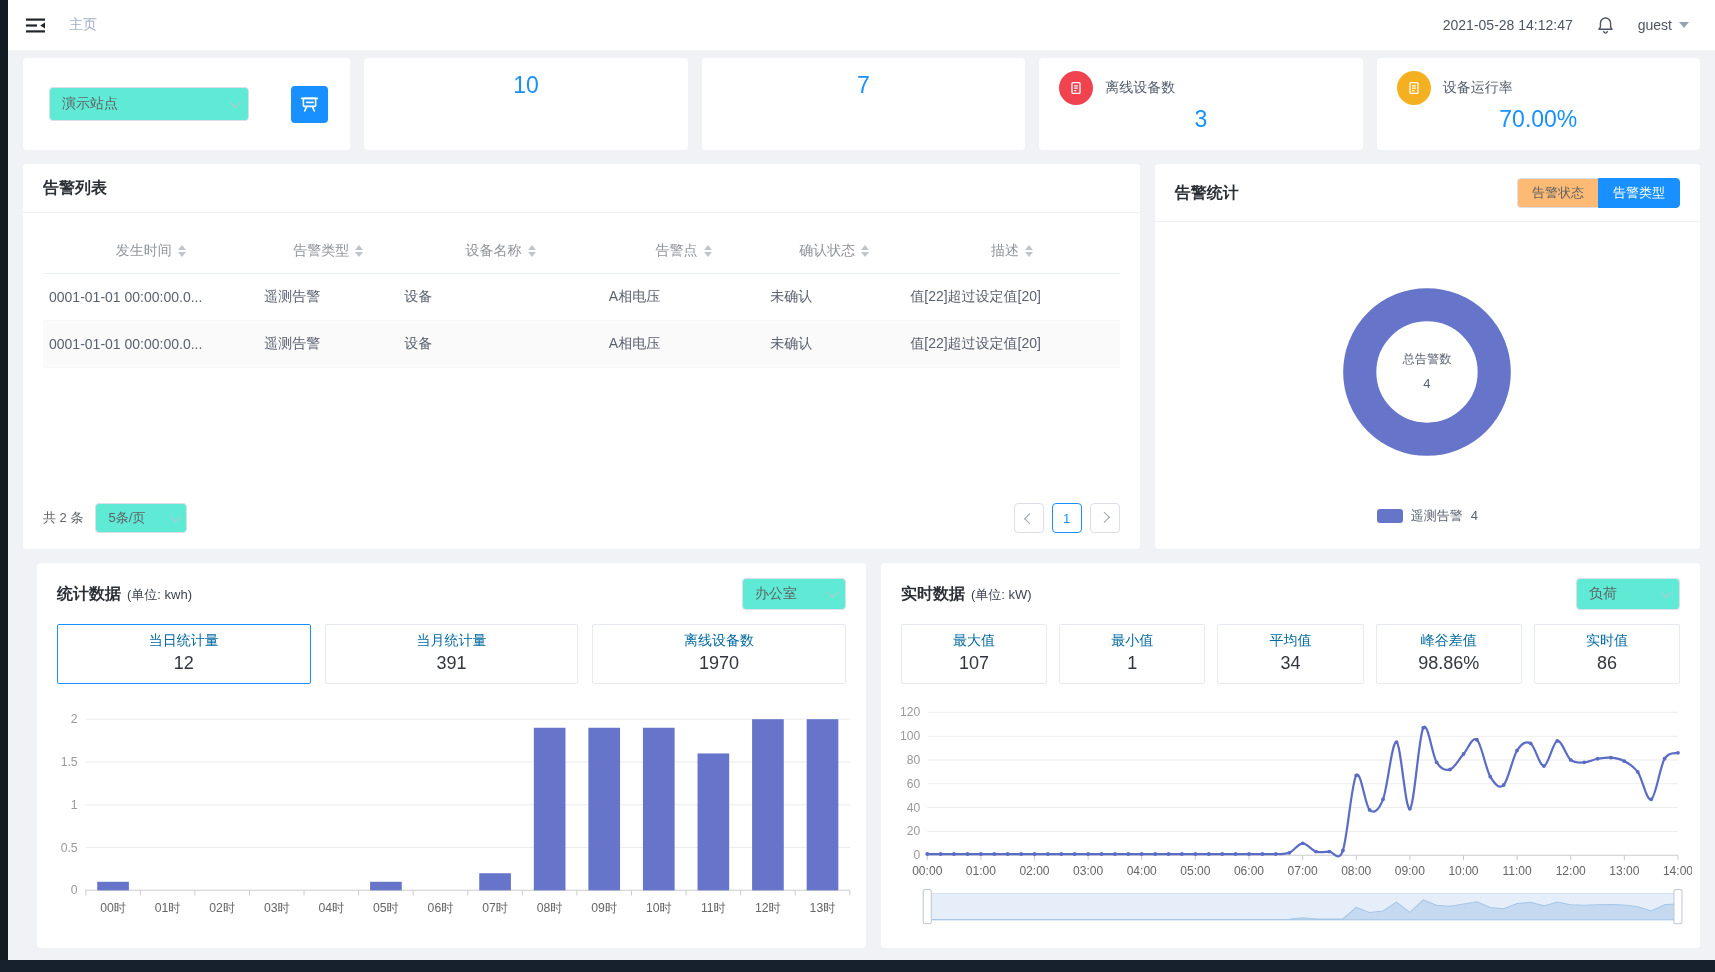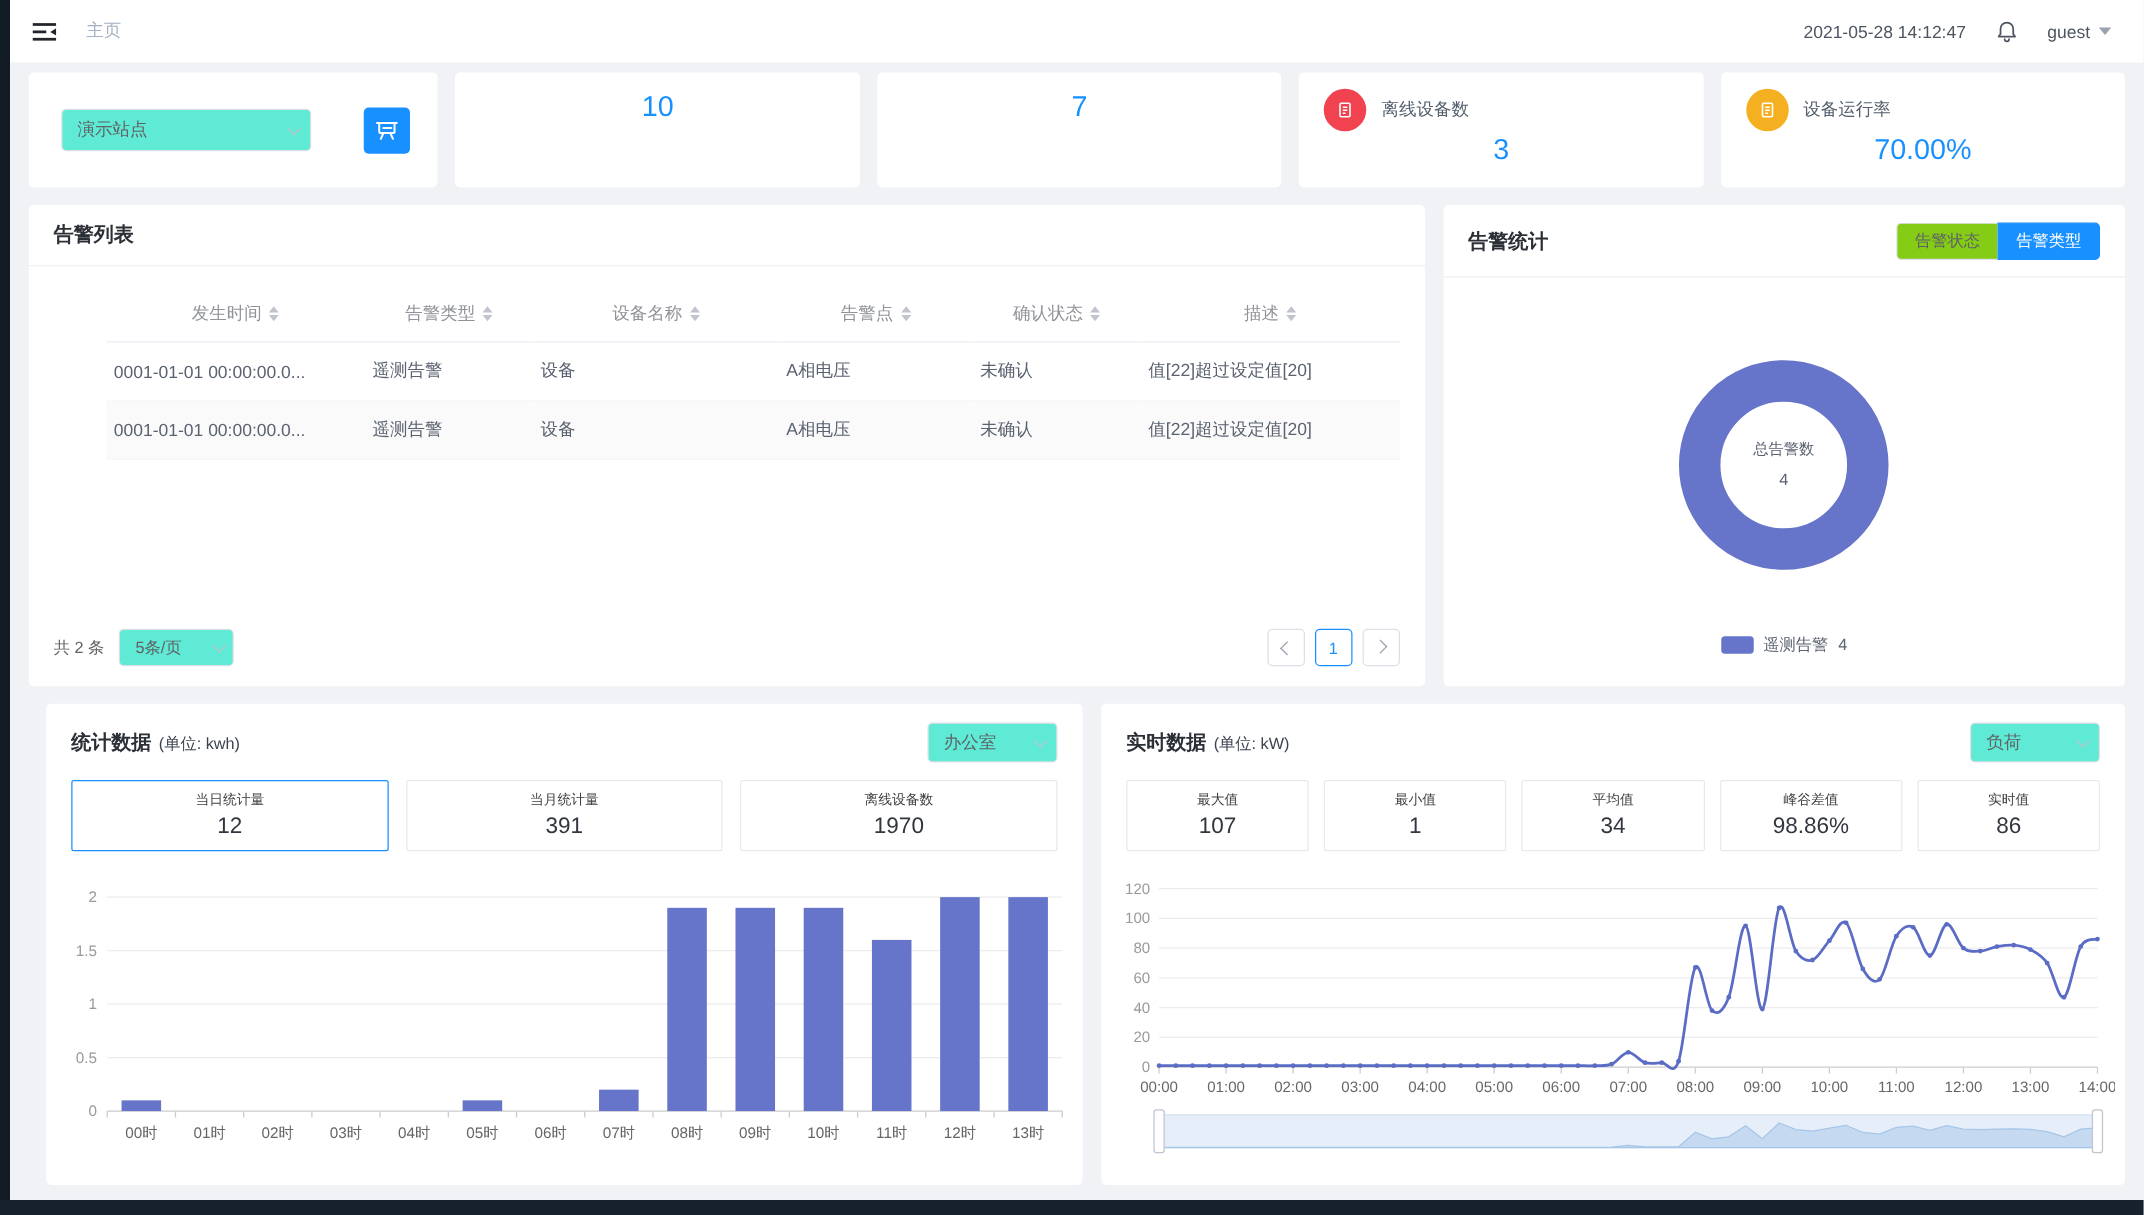--- a/index.html
+++ b/index.html
@@ -41,21 +41,21 @@
   .panel { background:#fff; border-radius:4px; display:flex; flex-direction:column; overflow:hidden; }
   .panel-head { padding:14px 20px 13px; border-bottom:1px solid #f0f0f0; display:flex; align-items:center; justify-content:space-between; flex:none; }
   .panel-title { font-size:16px; font-weight:bold; color:#2b2f36; }
   .unit { font-size:13px; font-weight:normal; color:#3c4350; margin-left:6px; }
 
   .mid-row { display:flex; gap:15px; height:385px; flex:none; }
   .alarm-panel { flex:1122; }
   .stats-panel { flex:548; }
 
   
-  .table-wrap { padding:16px 20px 0;margin-left:42px; }
+  .table-wrap { padding:16px 20px 0; }
   table { width:100%; border-collapse:collapse; font-size:14px; table-layout:fixed; }
   thead th { color:#909399; font-weight:normal; text-align:center; padding:13px 6px; border-bottom:1px solid #ebeef5; cursor:pointer; }
   .th-inner { display:inline-flex; align-items:center; gap:6px; }
   .sorter { display:inline-flex; flex-direction:column; gap:2px; }
   .caret-up { width:0;height:0;border-left:4px solid transparent;border-right:4px solid transparent;border-bottom:5px solid #c0c4cc; }
   .caret-down { width:0;height:0;border-left:4px solid transparent;border-right:4px solid transparent;border-top:5px solid #c0c4cc; }
   tbody td { color:#5a6270; padding:14px 6px; text-align:left; overflow:hidden; white-space:nowrap; text-overflow:ellipsis; }
   tbody tr { border-bottom:1px solid #f7f7f7; cursor:pointer; }
   tbody tr:nth-child(2) { background:#fafafa; }
   col.c1{width:20%} col.c2{width:13%} col.c3{width:19%} col.c4{width:15%} col.c5{width:13%} col.c6{width:20%}
@@ -66,34 +66,34 @@
   .pager { margin-left:auto; display:flex; gap:8px; align-items:center; }
   .pg-btn { width:30px; height:30px; background:#fff; border:1px solid #dcdfe6; border-radius:4px; display:flex; align-items:center; justify-content:center; cursor:pointer; }
   .pg-btn .chev { margin:0; border-color:#9aa2ad; }
   .chev-left { transform:rotate(135deg) translateY(-1px); }
   .chev-right { transform:rotate(-45deg) translateY(-1px); }
   .pg-page { width:30px; height:30px; border:1px solid var(--accent); color:var(--accent); border-radius:4px; background:#fff; display:flex; align-items:center; justify-content:center; font-size:13px; cursor:pointer; }
 
   
   .toggle { display:flex; }
   .toggle button { height:30px; padding:0 14px; font-size:13px; cursor:pointer; font-family:inherit; }
-  .toggle .t-plain { background:#84cc16; border:1px solid #dcdfe6; border-right:none; color:#606266; border-radius:4px 0 0 4px; }
+  .toggle .t-plain { background:#fdba74; border:1px solid #dcdfe6; border-right:none; color:#606266; border-radius:4px 0 0 4px; }
   .toggle .t-active { background:var(--accent); border:1px solid var(--accent); color:#fff; border-radius:0 4px 4px 0; }
   .donut-area { flex:1; display:flex; flex-direction:column; align-items:center; justify-content:center; padding-bottom:6px; }
   .legend { display:flex; align-items:center; gap:8px; font-size:13px; color:#5a6270; margin-top:4px; }
   .legend-swatch { width:26px; height:14px; border-radius:3px; background:var(--chart); }
 
   
   .bottom-row { display:flex; gap:15px; height:385px; flex:none; }
   .bp-head { padding:15px 20px 6px; display:flex; align-items:center; justify-content:space-between; flex:none; }
   .small-select { height:32px; min-width:104px; }
   .tabs { display:flex; gap:14px; padding:8px 20px 0; flex:none; }
   .tab { flex:1; border:1px solid #e6e9ee; border-radius:2px; text-align:center; padding:7px 0 9px; cursor:pointer; background:#fff; }
   .tab.active { border-color:var(--accent); }
-  .tab-label { font-size:11px; color:#404040; }
+  .tab-label { font-size:14px; color:#0369a1; }
   .tab-value { font-size:18px; color:#32363e; margin-top:3px; }
   .chart-box { flex:1; padding:4px 8px 2px 6px; min-height:0; }
   .chart-box svg { width:100%; height:100%; display:block; }
   .rt-stats { display:flex; gap:12px; padding:8px 20px 0; flex:none; }
   .rt-box { flex:1; border:1px solid #e6e9ee; border-radius:2px; text-align:center; padding:7px 0 9px; }
 </style>
 </head>
 <body>
 
 <div class="left-strip"></div>

